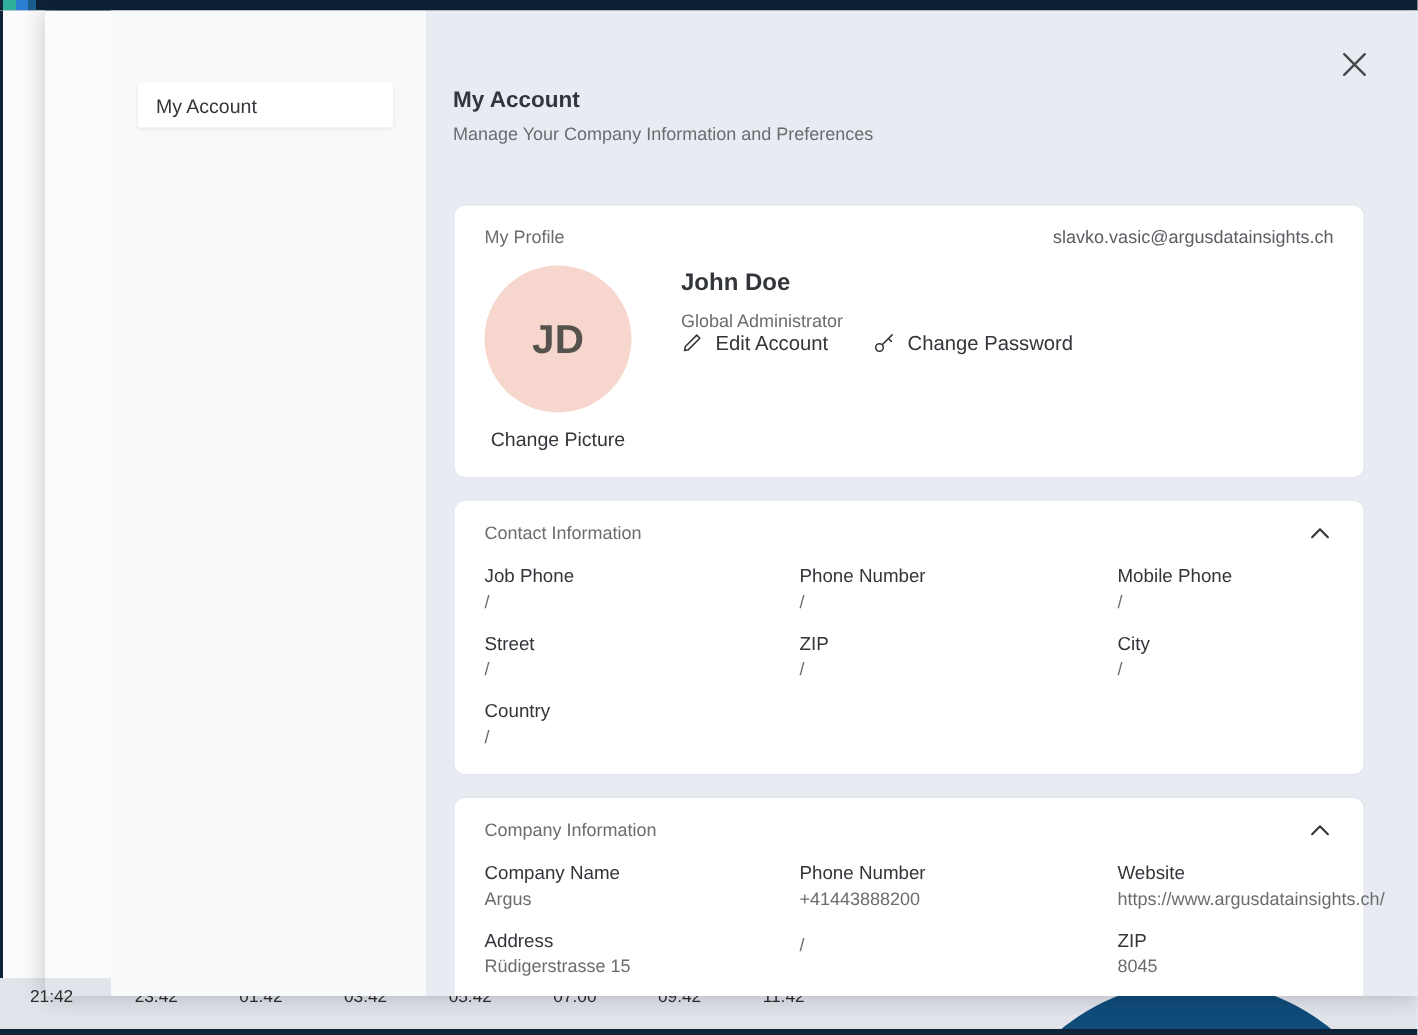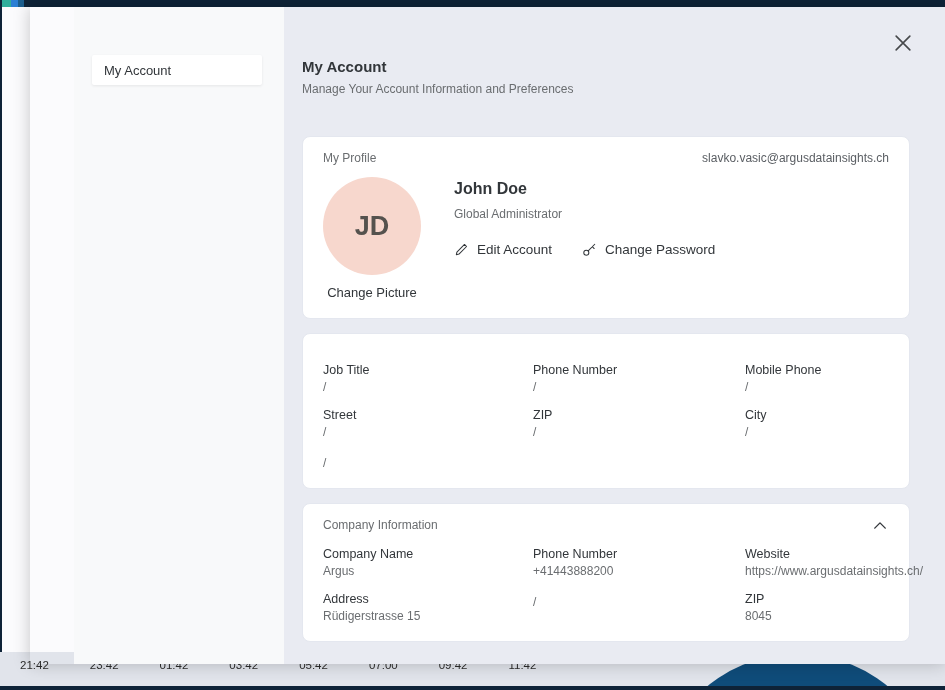--- a/index.html
+++ b/index.html
@@ -53,21 +53,21 @@
   .collapse{background:none;border:none;padding:2px;cursor:pointer;line-height:0;}
 
   .profile-body{display:flex;margin-top:12px;}
   .avatar-col{display:flex;flex-direction:column;align-items:center;}
   .avatar{width:98px;height:98px;border-radius:50%;background:var(--avatar_bg);
     display:flex;align-items:center;justify-content:center;font-size:27px;font-weight:700;color:var(--avatar_text);}
   .change-picture{margin-top:10px;font-size:13px;color:var(--text_dark);cursor:pointer;}
   .info-col{margin-left:33px;padding-top:3px;}
   .name{font-size:16px;font-weight:700;color:var(--text_dark);}
   .role{margin-top:9px;font-size:12px;color:var(--text_gray);}
-  .actions{margin-top:21px;display:flex;gap:30px;}
+  .actions{display:flex;gap:30px;}
   .link-btn{display:flex;align-items:center;gap:8px;background:none;border:none;padding:0;
     font-size:13.5px;color:var(--text_dark);cursor:pointer;font-family:inherit;}
 
   .fields-grid{display:grid;grid-template-columns:210px 212px 1fr;row-gap:14px;margin-top:15px;}
   .f-label{font-size:12.5px;color:var(--text_dark);}
   .f-value{margin-top:3px;font-size:12px;color:var(--text_gray);white-space:nowrap;}
 </style>
 </head>
 <body>
 
@@ -101,21 +101,21 @@
 
   <main class="content">
 
     <button class="close">
       <svg width="16" height="16" viewBox="0 0 14 14">
         <path d="M1 1 L13 13 M13 1 L1 13" stroke="#46484b" stroke-width="1.4" fill="none" stroke-linecap="round"></path>
       </svg>
     </button>
 
     <h1 class="dlg-title">My Account</h1>
-    <p class="subtitle">Manage Your Account Information and Preferences</p>
+    <p class="subtitle">Manage Your Company Information and Preferences</p>
 
     <section class="card first">
       <div class="card-head">
         <span class="section-title">My Profile</span>
         <span class="email">slavko.vasic@argusdatainsights.ch</span>
       </div>
       <div class="profile-body">
         <div class="avatar-col">
           <div class="avatar">
             <span>JD</span>
@@ -138,23 +138,31 @@
                 <path d="M6.6 9.4 L13.6 2.4 M11 5 l2 2" fill="none" stroke="#32363a" stroke-width="1.1" stroke-linecap="round"></path>
               </svg>
               <span>Change Password</span>
             </button>
           </div>
         </div>
       </div>
     </section>
 
     <section class="card">
+      <div class="card-head">
+        <span class="section-title">Contact Information</span>
+        <button class="collapse">
+          <svg width="14" height="9" viewBox="0 0 16 10">
+            <path d="M2 8 L8 2 L14 8" fill="none" stroke="#32363a" stroke-width="1.6" stroke-linecap="round" stroke-linejoin="round"></path>
+          </svg>
+        </button>
+      </div>
       <div class="fields-grid">
         <div class="field">
-          <div class="f-label">Job Title</div>
+          <div class="f-label">Job Phone</div>
           <div class="f-value">/</div>
         </div>
         <div class="field">
           <div class="f-label">Phone Number</div>
           <div class="f-value">/</div>
         </div>
         <div class="field">
           <div class="f-label">Mobile Phone</div>
           <div class="f-value">/</div>
         </div>
@@ -164,20 +172,21 @@
         </div>
         <div class="field">
           <div class="f-label">ZIP</div>
           <div class="f-value">/</div>
         </div>
         <div class="field">
           <div class="f-label">City</div>
           <div class="f-value">/</div>
         </div>
         <div class="field">
+          <div class="f-label">Country</div>
           <div class="f-value">/</div>
         </div>
       </div>
     </section>
 
     <section class="card">
       <div class="card-head">
         <span class="section-title">Company Information</span>
         <button class="collapse">
           <svg width="14" height="9" viewBox="0 0 16 10">

